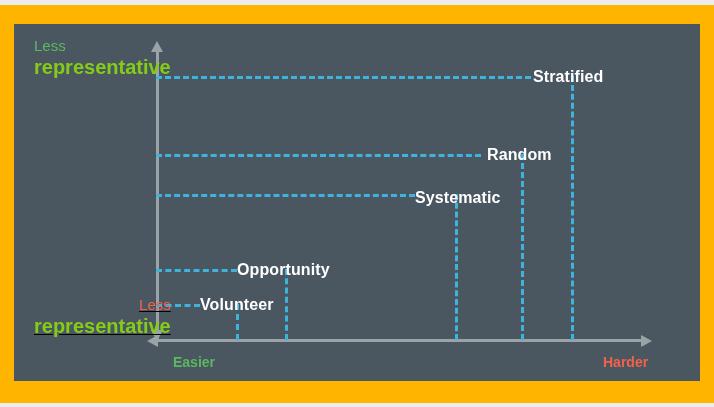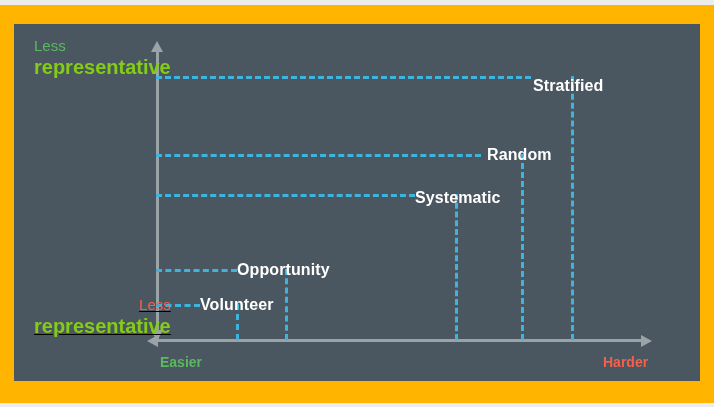--- a/index.html
+++ b/index.html
@@ -145,21 +145,21 @@
 
     <div class="axis-line" id="y-axis-line"></div>
     <div class="axis-line" id="x-axis-line"></div>
     <div class="arrow" id="y-arrow-up"></div>
     <div class="arrow" id="y-arrow-down"></div>
     <div class="arrow" id="x-arrow-left"></div>
     <div class="arrow" id="x-arrow-right"></div>
 
     <div class="hline" style="left:142px; top:52px; width:375px;"></div>
     <div class="vline" style="left:557px; top:52px; height:264px;"></div>
-    <div class="point-label" style="left:519px; top:45px;margin-top:9px;">Stratified</div>
+    <div class="point-label" style="left:519px; top:45px;">Stratified</div>
 
     <div class="hline" style="left:142px; top:130px; width:325px;"></div>
     <div class="vline" style="left:507px; top:130px; height:186px;"></div>
     <div class="point-label" style="left:473px; top:123px;">Random</div>
 
     <div class="hline" style="left:142px; top:170px; width:259px;"></div>
     <div class="vline" style="left:441px; top:170px; height:146px;"></div>
     <div class="point-label" style="left:401px; top:166px;">Systematic</div>
 
     <div class="hline" style="left:142px; top:245px; width:81px;"></div>
@@ -173,17 +173,17 @@
     <div class="axis-label" style="left:20px; top:13px; text-align:left;">
       <span class="emph green">Less</span><br>
       <span class="sub">representative</span>
     </div>
 
     <div class="axis-label" style="left:20px; top:272px; text-align:right;text-decoration:underline;">
       <span class="emph red">Less</span><br>
       <span class="sub">representative</span>
     </div>
 
-    <div class="endcap green" style="left:146px; top:331px;">Easier</div>
+    <div class="endcap green" style="left:159px; top:331px;">Easier</div>
     <div class="endcap red" style="left:589px; top:331px;">Harder</div>
 
   </div>
 </div>
 
 </body></html>

